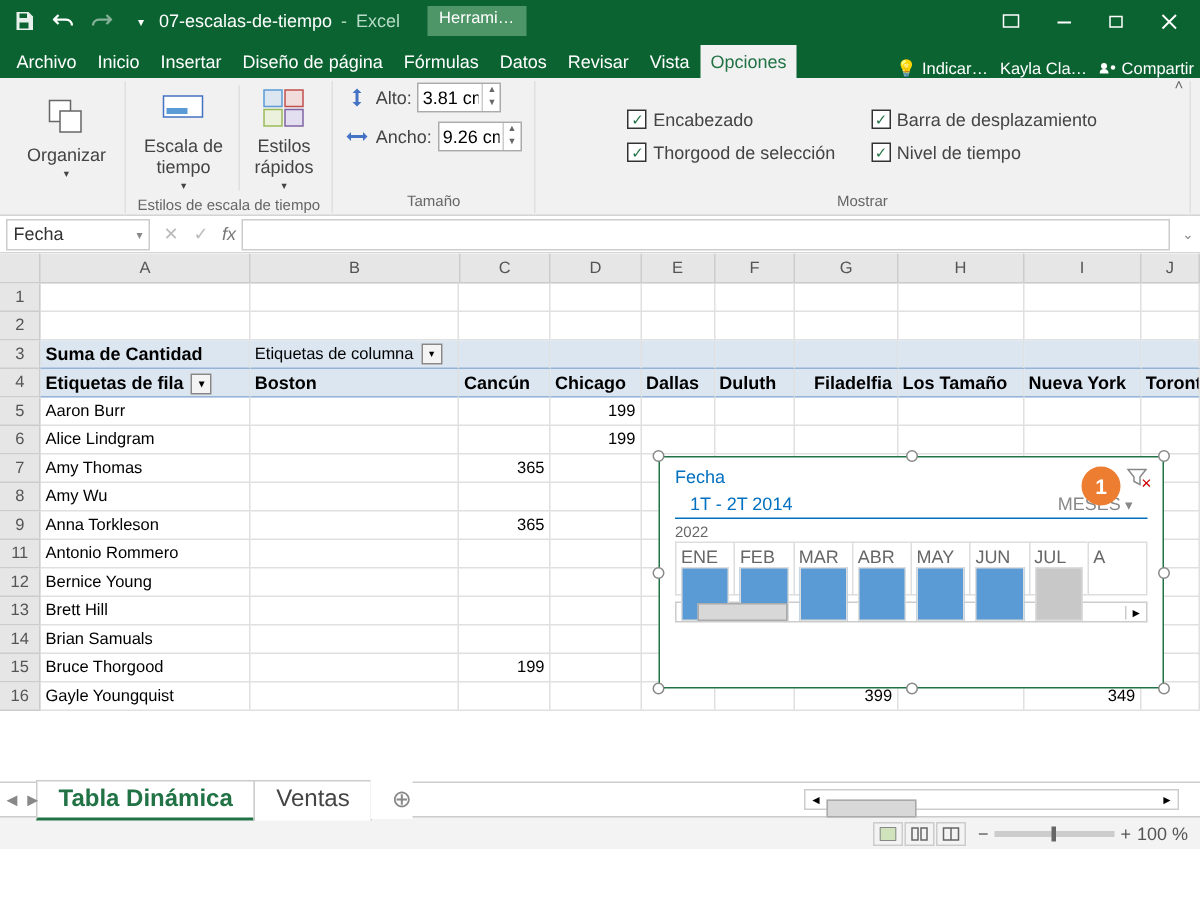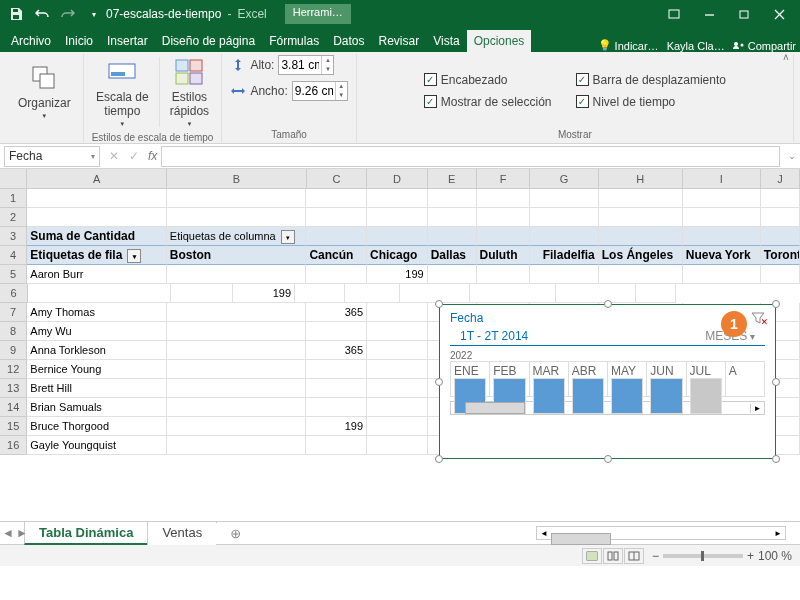--- a/index.html
+++ b/index.html
@@ -58,21 +58,21 @@
 .tl-months div:last-child{border-right:1px solid #ddd}
 .tl-bar{position:absolute;bottom:0;left:0;right:0;height:18px;background:#5b9bd5}
 .tl-scroll{display:flex;margin:4px 10px 6px;height:14px;border:1px solid #ccc;align-items:center}
 .tl-sbtn{width:14px;text-align:center;font-size:8px;border-right:1px solid #ccc}
 .tl-sbtn:last-child{border-left:1px solid #ccc;border-right:none}
 .tl-track{flex:1;position:relative;height:100%}
 .tl-thumb{position:absolute;left:0;width:60px;height:100%;background:#d8d8d8;border:1px solid #aaa}
 .badge{position:absolute;width:26px;height:26px;background:#ed7d31;color:#fff;border-radius:50%;display:flex;align-items:center;justify-content:center;font-weight:bold;font-size:14px;right:28px;top:6px;z-index:5}
 .sheettabs{height:23px;background:#fff;border-top:1px solid #ccc;display:flex;align-items:center;padding-left:24px;position:relative}
 .nav-arrows{position:absolute;left:2px;display:flex;gap:2px;color:#888;font-size:9px}
-.stab{padding:3px 14px;border:1px solid #ccc;border-bottom:none;font-size:13px;color:#444;background:#fff;margin-right:-1px}
+.stab{padding:3px 14px;border:1px solid #ccc;border-bottom:none;font-size:16px;color:#444;background:#fff;margin-right:-1px}
 .stab.active{border-bottom:2px solid #217346;font-weight:600;color:#217346}
 .stab.add{border:none;color:#888;width:22px;text-align:center}
 .hscroll{position:absolute;right:14px;width:250px;height:14px;border:1px solid #ccc;display:flex;align-items:center}
 .statusbar{height:22px;background:#f3f3f3;border-top:1px solid #ccc;display:flex;align-items:center;padding:0 8px;font-size:11px;color:#555}
 .statusbar .right{margin-left:auto;display:flex;align-items:center;gap:8px}
 .view-btns{display:flex;gap:1px}
 .view-btn{width:20px;height:16px;border:1px solid #ccc;display:flex;align-items:center;justify-content:center;font-size:9px}
 .zoom{display:flex;align-items:center;gap:4px}
 .zoom-track{width:80px;height:4px;background:#ccc;position:relative}
 .zoom-thumb{position:absolute;left:38px;top:-3px;width:3px;height:10px;background:#666}
@@ -234,21 +234,21 @@
       <div class="chk">
           <div class="chk-box">✓</div>
           <span>Encabezado</span>
         </div>
       <div class="chk">
           <div class="chk-box">✓</div>
           <span>Barra de desplazamiento</span>
         </div>
       <div class="chk">
           <div class="chk-box">✓</div>
-          <span>Mostrar de selección</span>
+          <span>Thorgood de selección</span>
         </div>
       <div class="chk">
           <div class="chk-box">✓</div>
           <span>Nivel de tiempo</span>
         </div>
     </div>
     <div class="group-label">Mostrar</div>
   </div>
   <div class="collapse">˄</div>
 </div>
@@ -321,39 +321,40 @@
       </div>
       <div class="row hdr-row">
         <div class="rh">4</div>
         <div class="cell bold" style="width: 143px;"><b>Etiquetas de fila</b> <span class="dd">▾</span></div>
         <div class="cell bold" style="width: 143px;"><b>Boston</b></div>
         <div class="cell bold" style="width: 62px;"><b>Cancún</b></div>
         <div class="cell bold" style="width: 62px;"><b>Chicago</b></div>
         <div class="cell bold" style="width: 50px;"><b>Dallas</b></div>
         <div class="cell bold" style="width: 55px;"><b>Duluth</b></div>
         <div class="cell bold" style="width: 70px; text-align: right;"><b>Filadelfia</b></div>
-        <div class="cell bold" style="width: 86px;"><b>Los Ángeles</b></div>
+        <div class="cell bold" style="width: 86px;"><b>Los Tamaño</b></div>
         <div class="cell bold" style="width: 80px;"><b>Nueva York</b></div>
         <div class="cell bold" style="width: 40px;"><b>Toront</b></div>
       </div>
       <div class="row ">
         <div class="rh">5</div>
         <div class="cell " style="width: 143px;">Aaron Burr</div>
         <div class="cell r" style="width: 143px;"></div>
         <div class="cell r" style="width: 62px;"></div>
         <div class="cell r" style="width: 62px;">199</div>
         <div class="cell r" style="width: 50px;"></div>
         <div class="cell r" style="width: 55px;"></div>
         <div class="cell r" style="width: 70px;"></div>
         <div class="cell r" style="width: 86px;"></div>
         <div class="cell r" style="width: 80px;"></div>
         <div class="cell r" style="width: 40px;"></div>
       </div>
       <div class="row ">
         <div class="rh">6</div>
+        <div class="cell " style="width: 143px;">Alice Lindgram</div>
         <div class="cell r" style="width: 143px;"></div>
         <div class="cell r" style="width: 62px;"></div>
         <div class="cell r" style="width: 62px;">199</div>
         <div class="cell r" style="width: 50px;"></div>
         <div class="cell r" style="width: 55px;"></div>
         <div class="cell r" style="width: 70px;"></div>
         <div class="cell r" style="width: 86px;"></div>
         <div class="cell r" style="width: 80px;"></div>
         <div class="cell r" style="width: 40px;"></div>
       </div>
@@ -381,20 +382,33 @@
         <div class="cell r" style="width: 70px;"></div>
         <div class="cell r" style="width: 86px;"></div>
         <div class="cell r" style="width: 80px;"></div>
         <div class="cell r" style="width: 40px;"></div>
       </div>
       <div class="row ">
         <div class="rh">9</div>
         <div class="cell " style="width: 143px;">Anna Torkleson</div>
         <div class="cell r" style="width: 143px;"></div>
         <div class="cell r" style="width: 62px;">365</div>
+        <div class="cell r" style="width: 62px;"></div>
+        <div class="cell r" style="width: 50px;"></div>
+        <div class="cell r" style="width: 55px;"></div>
+        <div class="cell r" style="width: 70px;"></div>
+        <div class="cell r" style="width: 86px;"></div>
+        <div class="cell r" style="width: 80px;"></div>
+        <div class="cell r" style="width: 40px;"></div>
+      </div>
+      <div class="row ">
+        <div class="rh">11</div>
+        <div class="cell " style="width: 143px;">Antonio Rommero</div>
+        <div class="cell r" style="width: 143px;"></div>
+        <div class="cell r" style="width: 62px;"></div>
         <div class="cell r" style="width: 62px;"></div>
         <div class="cell r" style="width: 50px;"></div>
         <div class="cell r" style="width: 55px;"></div>
         <div class="cell r" style="width: 70px;"></div>
         <div class="cell r" style="width: 86px;"></div>
         <div class="cell r" style="width: 80px;"></div>
         <div class="cell r" style="width: 40px;"></div>
       </div>
       <div class="row ">
         <div class="rh">12</div>

